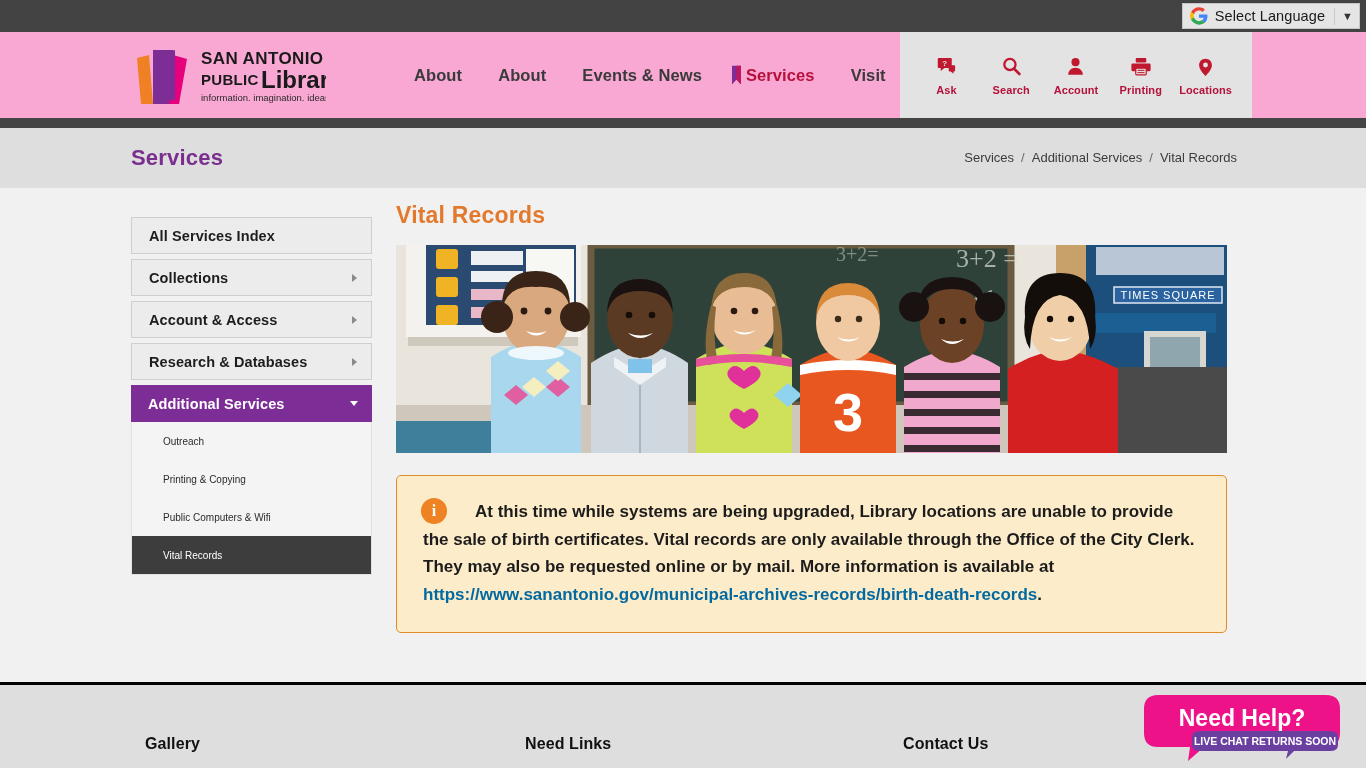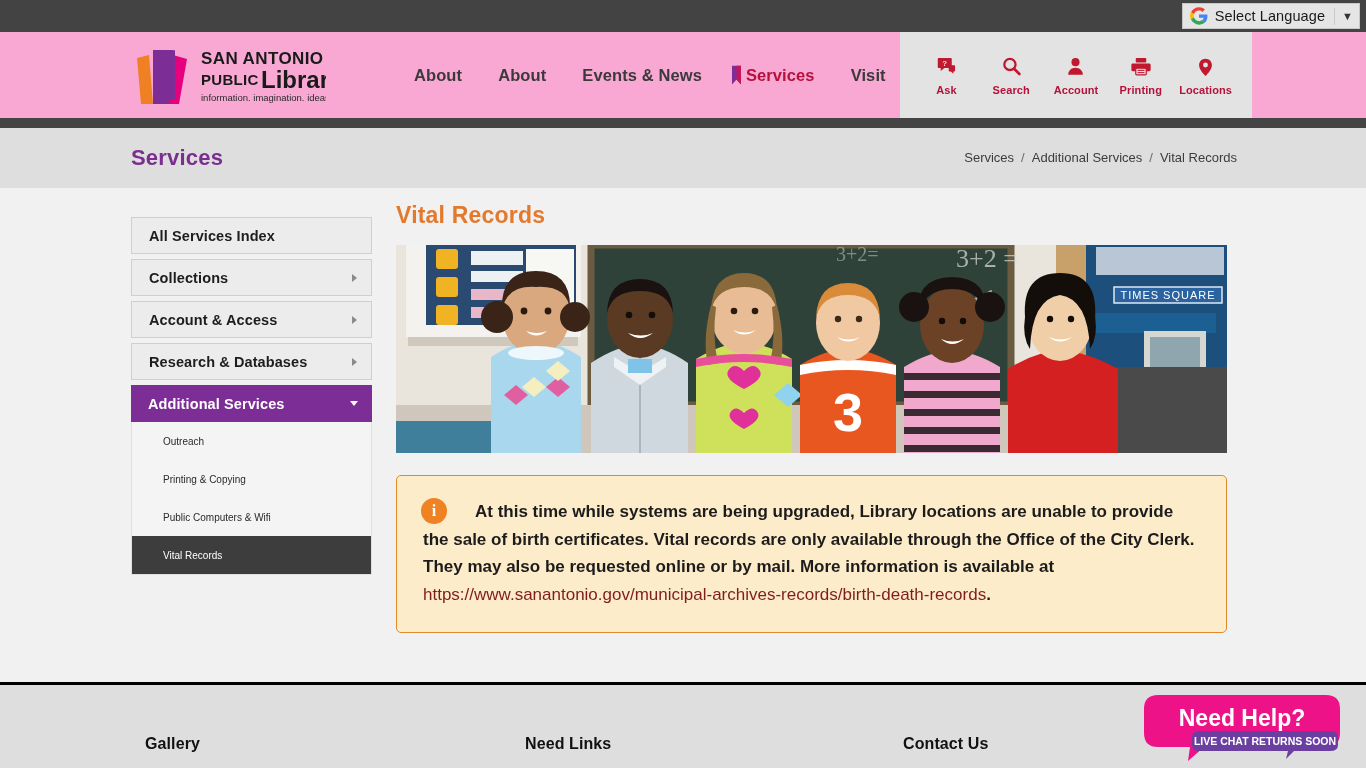--- a/index.html
+++ b/index.html
@@ -163,21 +163,21 @@
     position: absolute; left: 24px; top: 22px;
     width: 26px; height: 26px; border-radius: 50%; background: #ef8222;
     display: flex; align-items: center; justify-content: center;
     color: #fff; font-weight: bold; font-size: 16px;
     font-family: "Liberation Serif", serif;
   }
   .alert-text {
     font-size: 17px; font-weight: bold; color: #1c1c1c;
     line-height: 1.62; text-indent: 52px;
   }
-  .alert-text a { color: #7f1d1d; text-decoration: none; font-weight: normal; }
+  .alert-text a { color: #0369a1; text-decoration: none; font-weight: bold; }
 
   
   .footer {
     position: absolute; top: 682px; left: 0; width: 1366px; height: 86px;
     background: #dedede; border-top: 3px solid #000000;
   }
   .foot-col { position: absolute; top: 50px; }
   .foot-h {
     font-size: 16px; font-weight: bold; color: #111; letter-spacing: .1px;
   }

